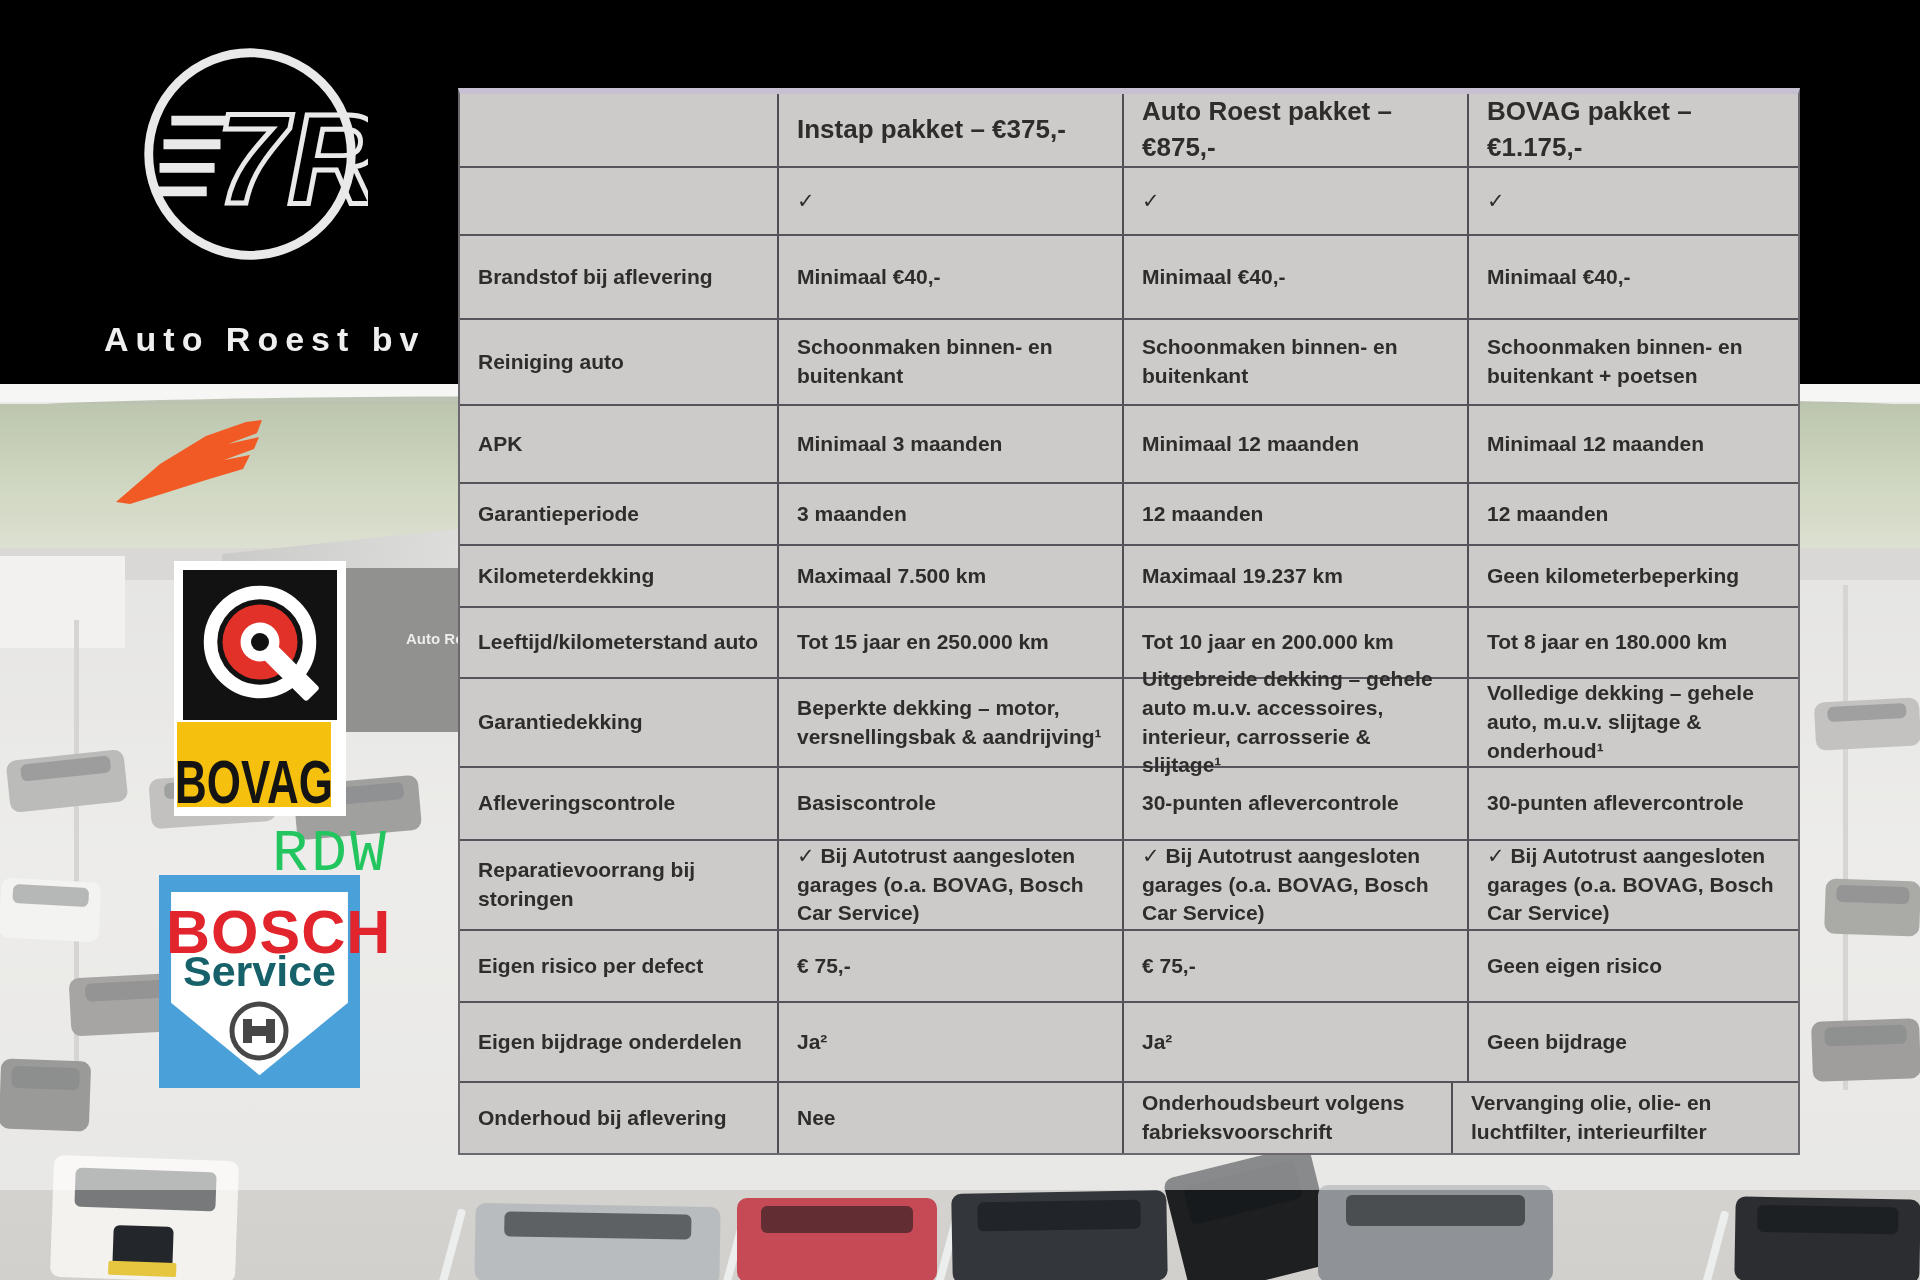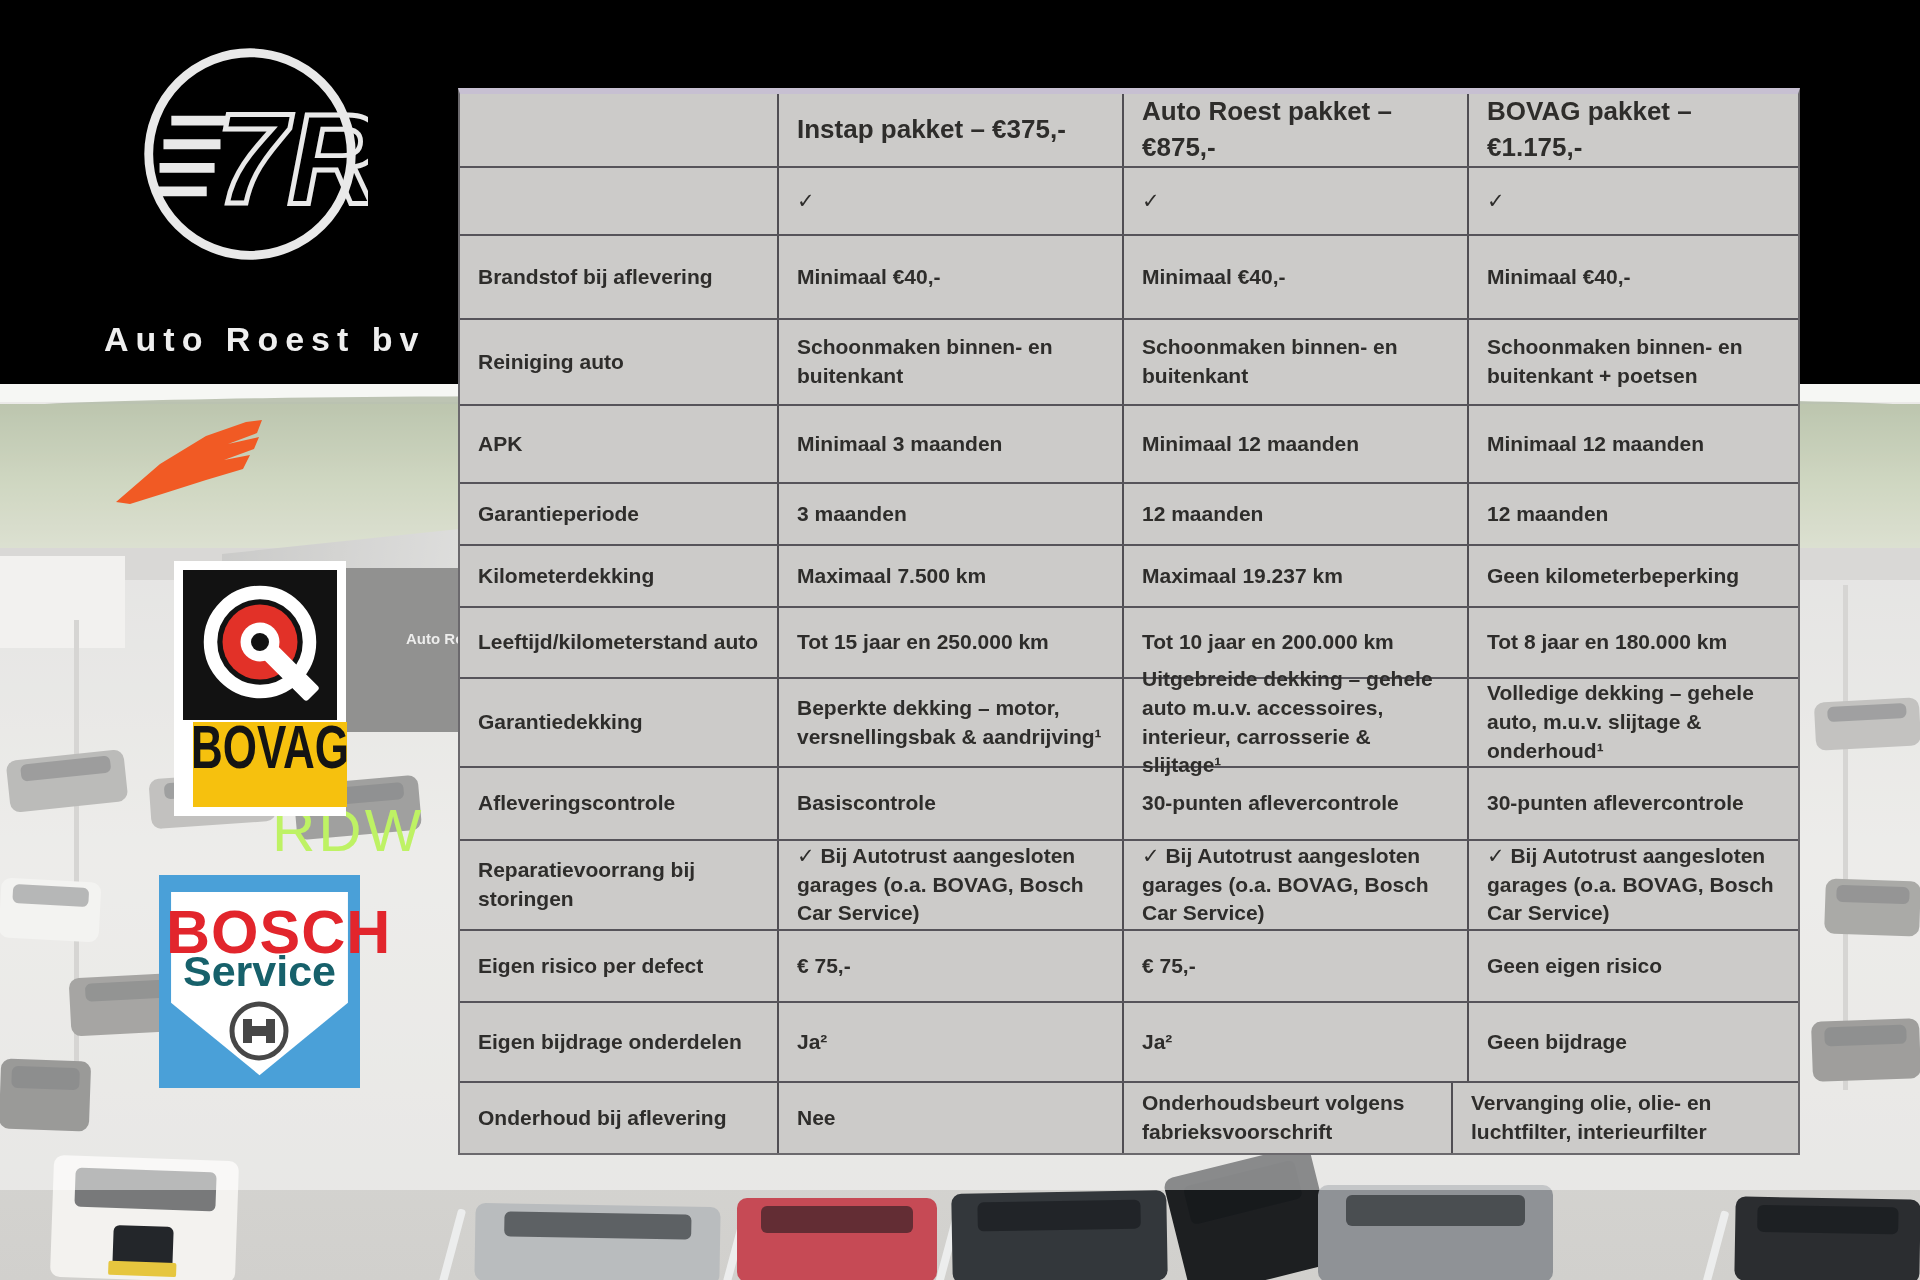--- a/index.html
+++ b/index.html
@@ -32,26 +32,26 @@
   .pline{position:absolute;width:8px;background:#eceded;transform:rotate(15deg);border-radius:3px}
 
   
   .wash{position:absolute;left:0;top:378px;width:100%;height:812px;background:rgba(255,255,255,.48);z-index:2}
   .black-band{position:absolute;left:0;top:0;width:100%;height:384px;background:#000;z-index:3}
 
   
   .logo{position:absolute;z-index:4}
   .ar-name{position:absolute;left:104px;top:320px;width:320px;color:#efefef;
     font-size:34px;font-weight:bold;letter-spacing:7px;white-space:nowrap}
-  .rdw-text{position:absolute;left:272px;top:396px;font-family:Liberation Sans, sans-serif;
-    font-size:60px;color:#bef264;letter-spacing:3px}
+  .rdw-text{position:absolute;left:272px;top:420px;font-family:Liberation Mono, monospace;
+    font-size:60px;color:#22c55e;letter-spacing:3px}
   .bovag-card{position:absolute;left:174px;top:561px;width:172px;height:255px;background:#fff}
   .bovag-black{position:absolute;left:9px;top:9px;width:154px;height:150px;background:#121212}
-  .bovag-yellow{position:absolute;left:19px;top:161px;width:154px;height:85px;background:#f6c10e;
-    display:flex;align-items:flex-start;justify-content:center}
+  .bovag-yellow{position:absolute;left:3px;top:161px;width:154px;height:85px;background:#f6c10e;
+    display:flex;align-items:flex-end;justify-content:center}
   .bovag-word{font-size:44px;font-weight:bold;color:#141414;transform:scaleY(1.4);letter-spacing:0px}
   .bosch-card{position:absolute;left:159px;top:875px;width:201px;height:213px;background:#4aa0d8}
   .bosch-shield{position:absolute;inset:0;background:#fff;
     clip-path:polygon(6% 8%,94% 8%,94% 60%,50% 94%,6% 60%)}
   .bosch-word{position:absolute;left:7px;top:22px;width:100%;text-align:center;
     font-size:61px;font-weight:bold;color:#e2252c;letter-spacing:1px}
   .bosch-service{position:absolute;left:0;top:72px;width:100%;text-align:center;
     font-size:43px;font-weight:bold;color:#17616b}
   .bosch-mark{position:absolute;left:68px;top:124px}
 

